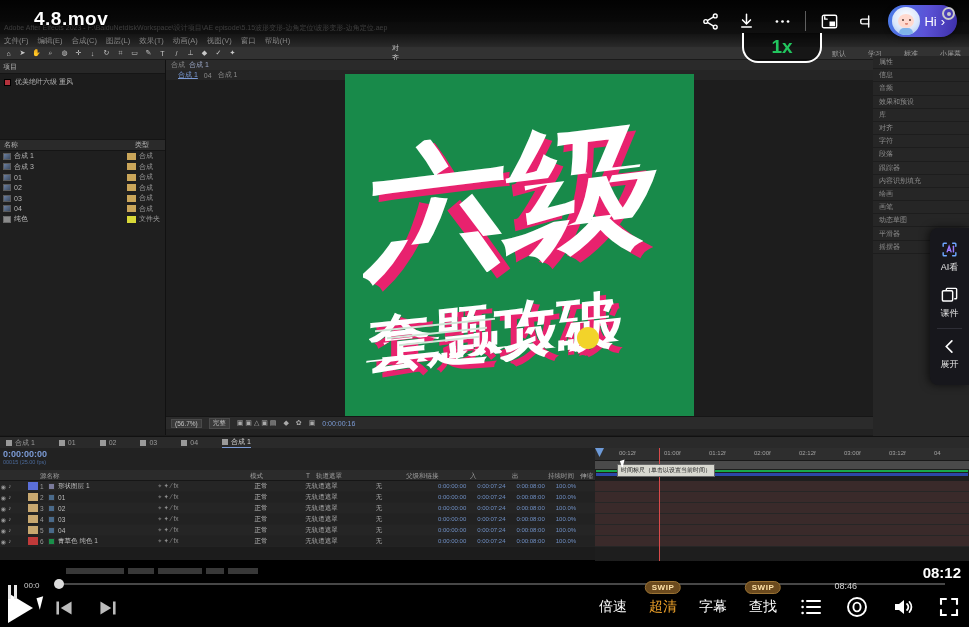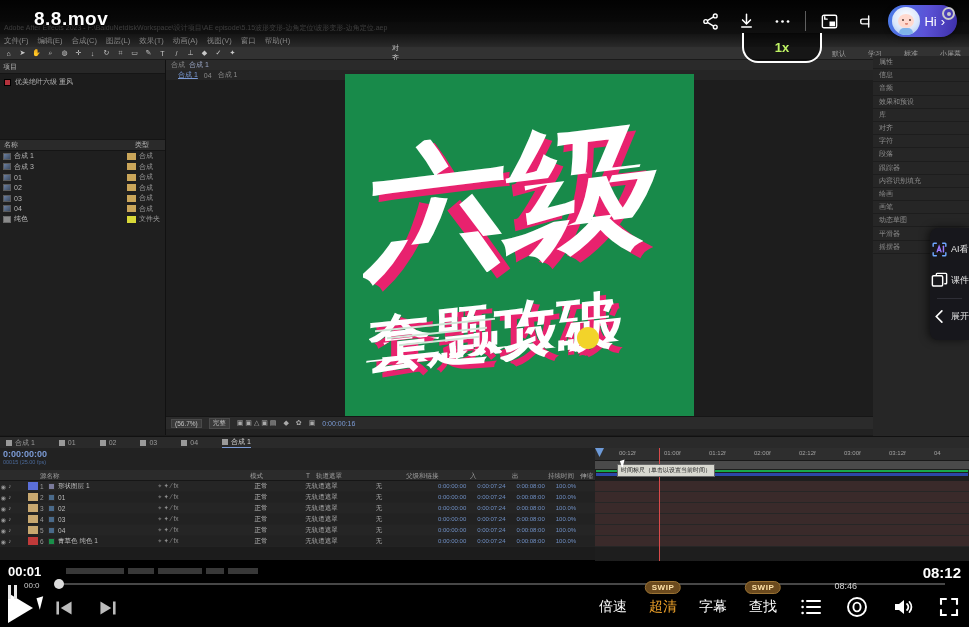--- a/index.html
+++ b/index.html
@@ -168,21 +168,21 @@
     color: #fff; font-size: 21px; font-weight: bold; z-index: 35;
     text-shadow: 0 0 2px #000, 0 0 5px #000, 1px 1px 2px #000;
   }
 
   
   .rail {
     position: absolute; right: 0; top: 228px; width: 39px; z-index: 45;
     background: #17171c; border-radius: 8px 0 0 8px; padding: 6px 0 8px;
     box-shadow: -2px 0 8px rgba(0,0,0,.6);
   }
-  .rail-item { display: flex; flex-direction: row; align-items: center; gap: 2px; padding: 6px 0; }
+  .rail-item { display: flex; flex-direction: column; align-items: center; gap: 2px; padding: 6px 0; }
   .rail-item .rl { color: #e6e6e6; font-size: 9px; }
   .rail-sep { height: 1px; background: #2e2e36; margin: 2px 7px; }
 
   
   .player-bottom {
     position: absolute; left: 0; bottom: 0; width: 969px; height: 67px; z-index: 40;
     background: linear-gradient(0deg, rgba(0,0,0,.96) 40%, rgba(0,0,0,.75) 75%, rgba(0,0,0,0) 100%);
   }
   .pb-timerow { position: absolute; left: 8px; top: 4px; display: flex; align-items: center; gap: 8px; width: 953px; }
   .pb-time-l { color: #fff; font-size: 13px; font-weight: bold; }
@@ -205,21 +205,21 @@
   }
   .pb-elapsed { position: absolute; right: 112px; bottom: 36px; color: #d8d8d8; font-size: 9px; }
   .cursor-big { position: absolute; left: 38px; bottom: 18px; width: 0; height: 0;
     border-left: 7px solid #fff; border-bottom: 12px solid transparent; transform: rotate(-16deg); z-index: 50; }
   .pause-ghost { position: absolute; left: 8px; bottom: 28px; display: flex; gap: 3px; z-index: 49; }
   .pause-ghost i { width: 3px; height: 14px; background: #e8e8e8; display: block; }
 
   .speed-badge {
     position: absolute; left: 742px; top: 33px; width: 80px; height: 30px;
     border: 2px solid #fff; border-radius: 0 0 16px 16px; border-top: none;
-    background: rgba(0,0,0,.55); color: #bef264; font-size: 13px; font-weight: bold;
+    background: rgba(0,0,0,.55); color: #22c55e; font-size: 19px; font-weight: bold;
     display: flex; align-items: center; justify-content: center; z-index: 41;
   }
 </style>
 </head>
 <body>
 
 <div id="root">
 
   <div class="ae">
 
@@ -589,21 +589,21 @@
         <div class="tl-playhead" style="left:64px"></div>
         <div class="tl-cti" style="left:0px"></div>
         <div class="tooltip">时间标尺（单击以设置当前时间）</div>
         <div class="cursor-arrow" style="left:26px; top:12px"></div>
       </div>
     </div>
   </div>
 
 
   <div class="player-top"></div>
-  <div class="vid-title" style="z-index:42">8.8.mov</div>
+  <div class="vid-title" style="z-index:42">4.8.mov</div>
 
   <div class="top-icons" style="z-index:42">
     <div class="ticon">
       <svg width="19" height="19" viewBox="0 0 24 24" fill="none" stroke="#fff" stroke-width="1.8" stroke-linecap="round">
         <circle cx="18" cy="5" r="2.4"></circle>
           <circle cx="6" cy="12" r="2.4"></circle>
           <circle cx="18" cy="19" r="2.4"></circle>
         <line x1="8.1" y1="10.8" x2="15.9" y2="6.3"></line>
           <line x1="8.1" y1="13.2" x2="15.9" y2="17.7"></line>
       </svg>
@@ -675,23 +675,20 @@
     <div class="rail-sep"></div>
     <div class="rail-item">
       <svg width="19" height="19" viewBox="0 0 24 24" fill="none" stroke="#fff" stroke-width="2.1" stroke-linecap="round">
         <polyline points="15,5 8,12 15,19"></polyline>
       </svg>
       <span class="rl">展开</span>
     </div>
   </div>
 
   <div class="player-bottom">
-    <div class="pb-timerow">
-      <span class="pb-time-l">00:01</span>
-    </div>
     <div class="pb-time-r">08:12</div>
     <div class="pb-chapters">
       <div class="seg" style="left:0; width:58px"></div>
       <div class="seg" style="left:62px; width:26px"></div>
       <div class="seg" style="left:92px; width:44px"></div>
       <div class="seg" style="left:140px; width:18px"></div>
       <div class="seg" style="left:162px; width:30px"></div>
     </div>
 
     <div class="pb-smalltime">00:0</div>

